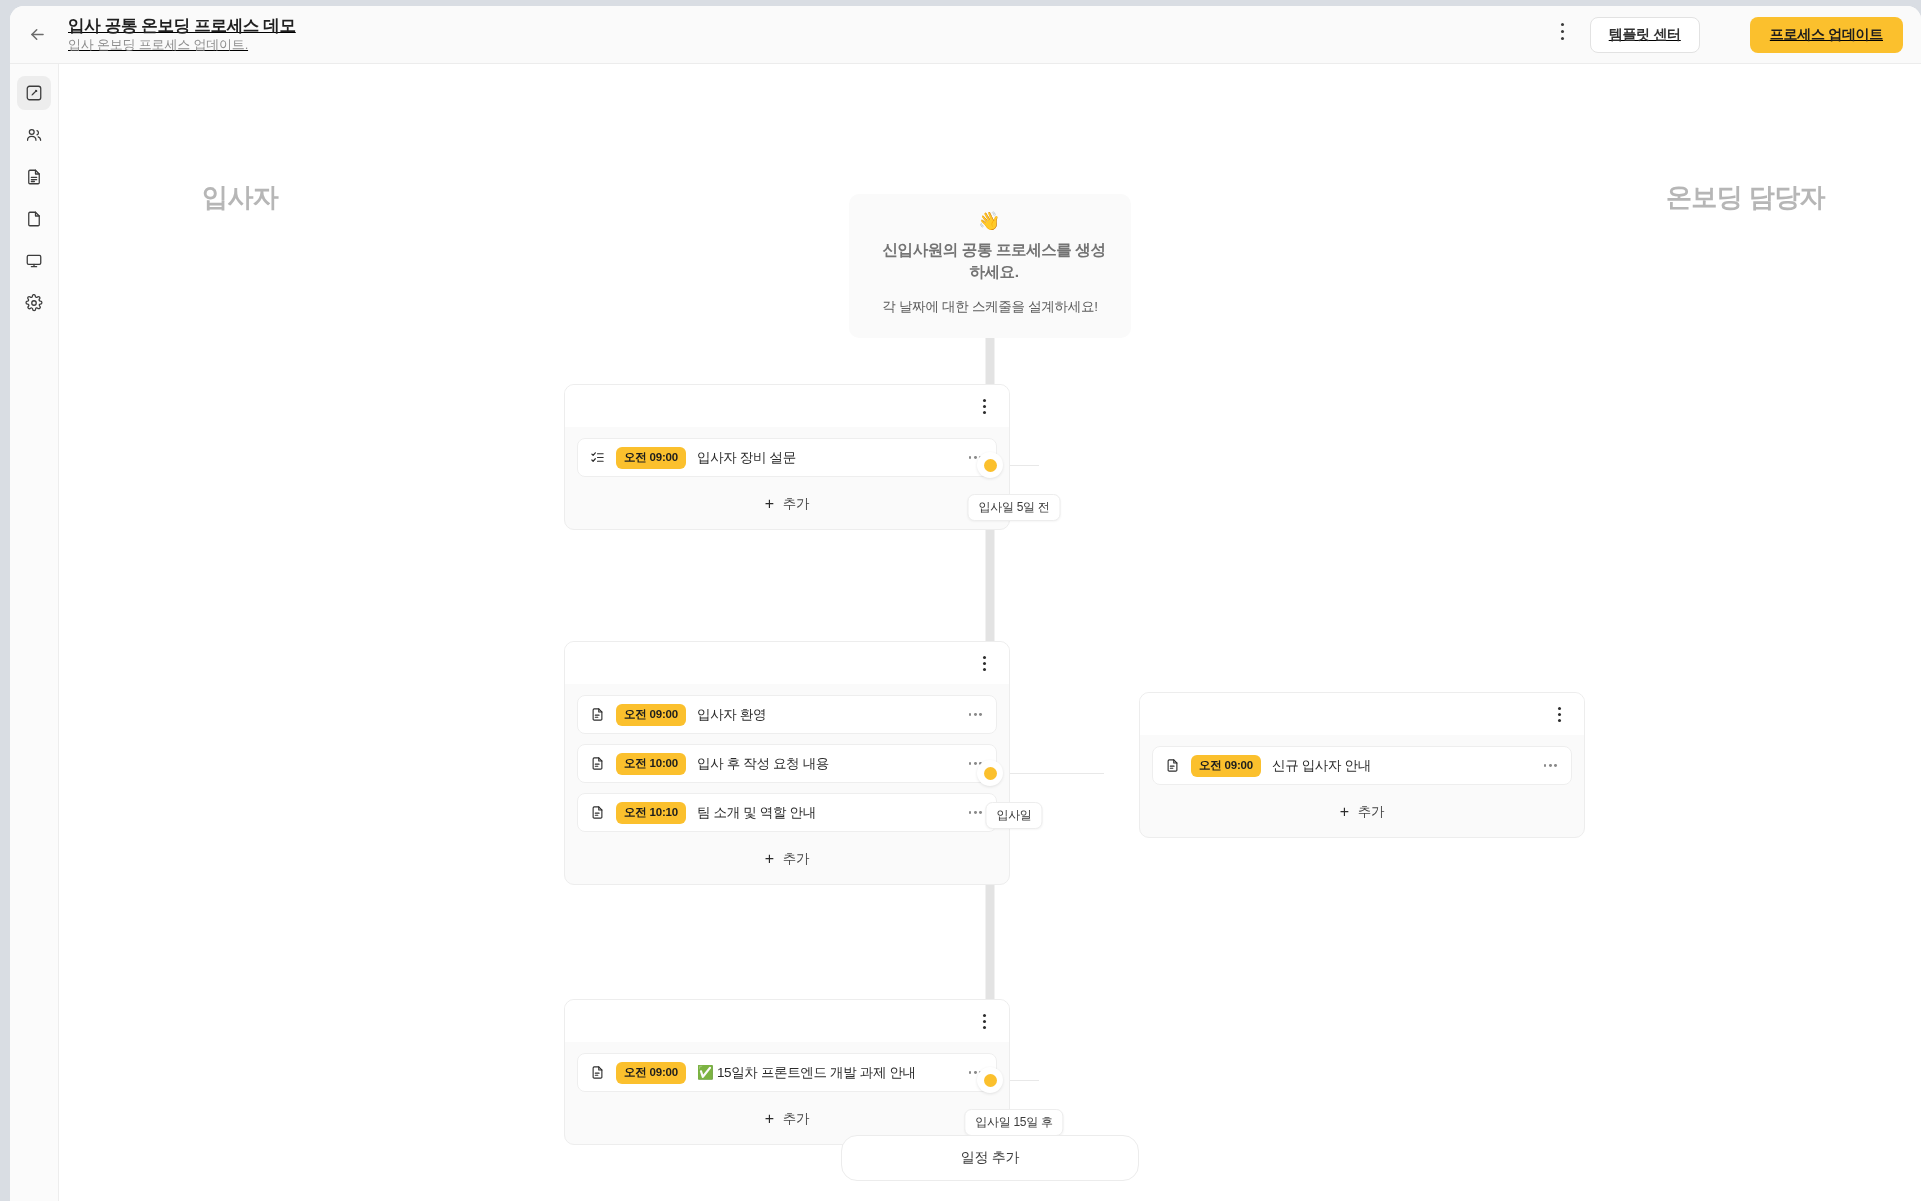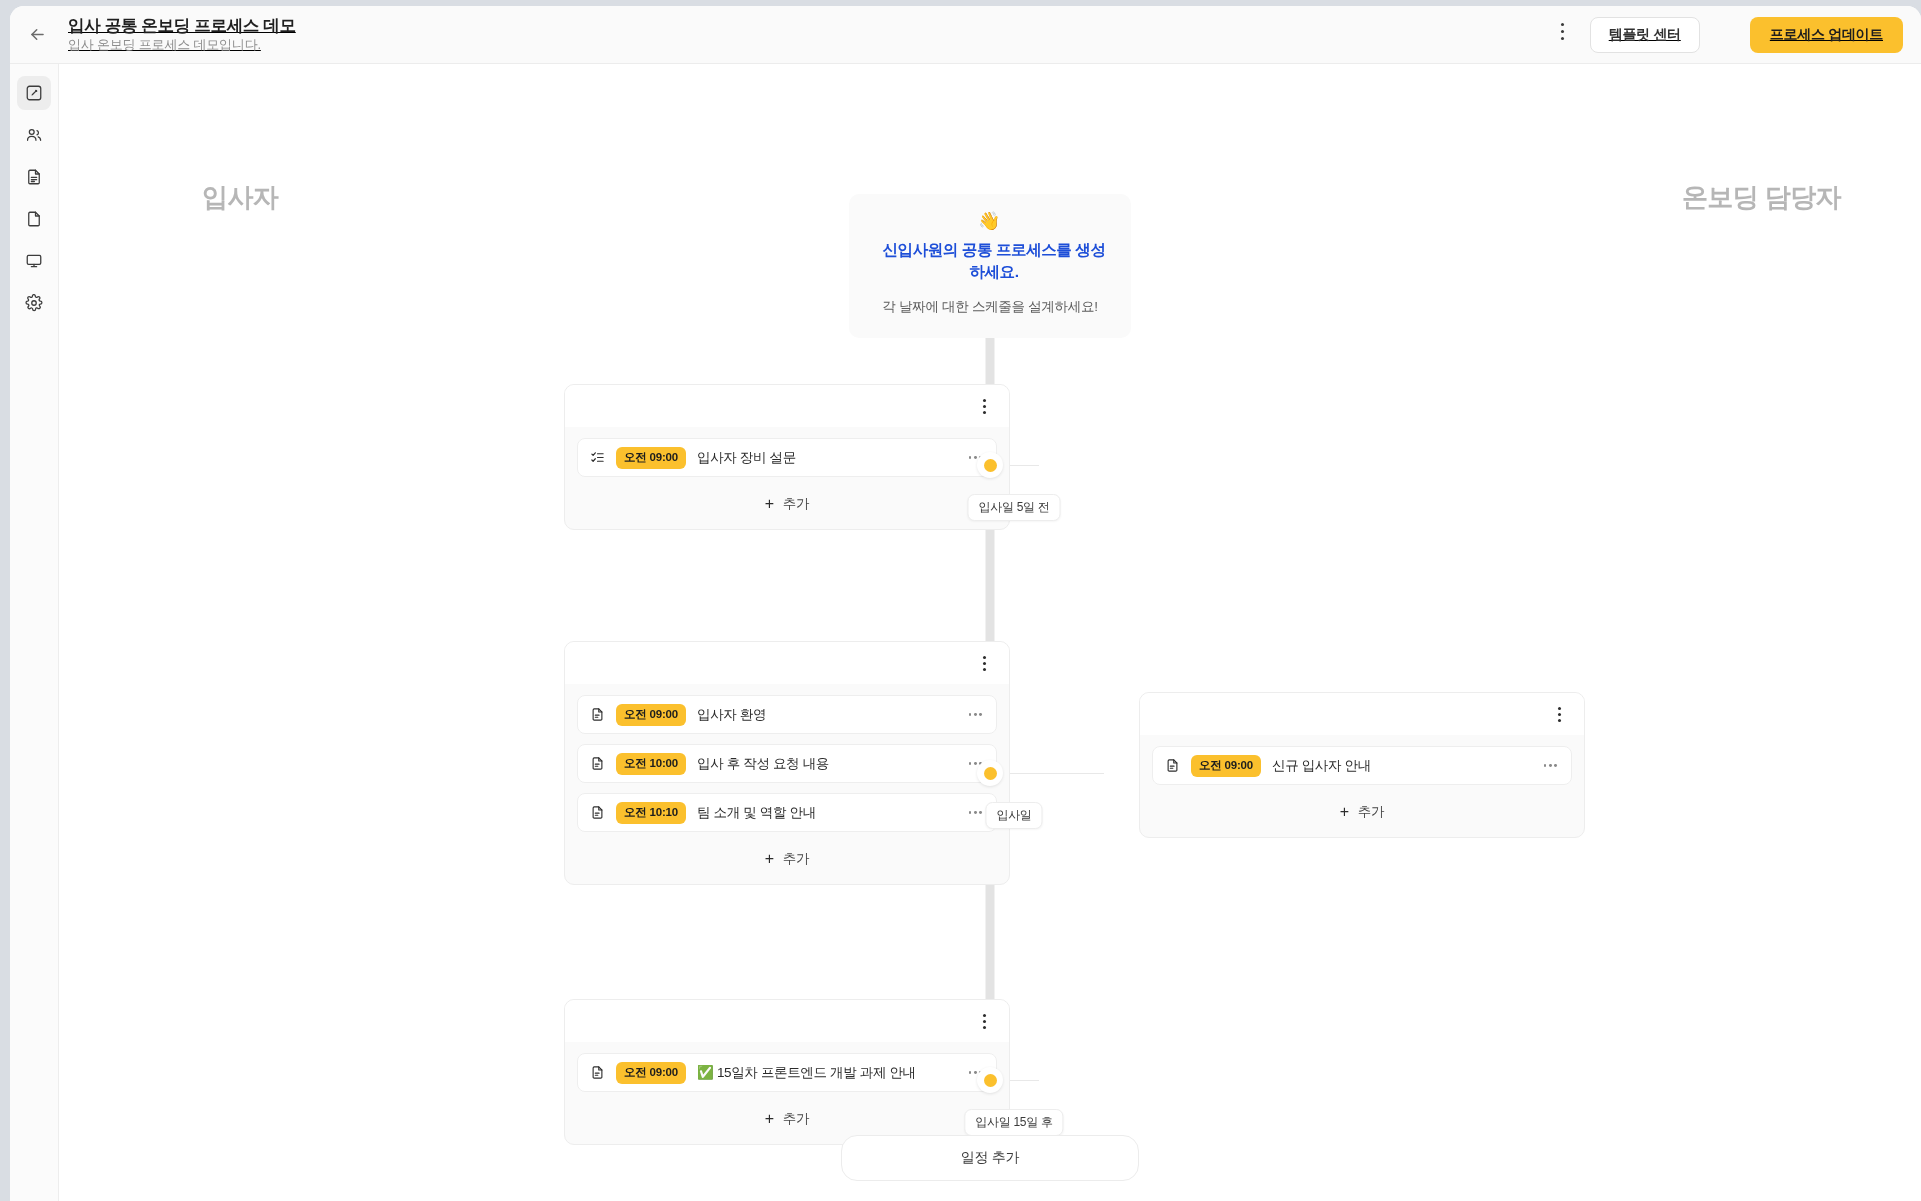--- a/index.html
+++ b/index.html
@@ -113,21 +113,21 @@
 
   .col-label {
     position: absolute;
     top: 116px;
     font-size: 26px; font-weight: bold;
     color: #b6b6b6;
     letter-spacing: -0.6px;
     user-select: none;
   }
   .col-label.left  { left: 143px; }
-  .col-label.right { right: 80px; }
+  .col-label.right { right: 96px; }
 
   
   .timeline-line {
     position: absolute;
     left: 50%;
     transform: translateX(-50%);
     top: 270px;
     bottom: 78px;
     width: 9px;
     background: #e3e3e3;
@@ -142,21 +142,21 @@
     top: 130px;
     width: 282px;
     background: #fafafa;
     border-radius: 10px;
     padding: 18px 20px 22px;
     text-align: center;
     z-index: 2;
   }
   .intro-emoji { font-size: 18px; line-height: 1; margin-bottom: 9px; }
   .intro-title {
-    font-size: 15.5px; font-weight: bold; color: #1d4ed8;
+    font-size: 15.5px; font-weight: bold; color: #737373;
     line-height: 1.45; letter-spacing: -0.4px; margin-left: 8px;
   }
   .intro-sub {
     margin-top: 14px;
     font-size: 13.5px; color: #5c5c5c; letter-spacing: -0.3px;
   }
 
   
   .node {
     position: absolute;
@@ -298,21 +298,21 @@
 
   <div class="topbar">
     <div class="back-btn">
       <svg width="19" height="19" viewBox="0 0 24 24" fill="none" stroke="currentColor" stroke-width="1.9" stroke-linecap="round" stroke-linejoin="round">
         <path d="M19 12H5"></path>
           <path d="M11 18l-6-6 6-6"></path>
       </svg>
     </div>
     <div class="title-block">
       <div class="title-main">입사 공통 온보딩 프로세스 데모</div>
-      <div class="title-sub">입사 온보딩 프로세스 데모입니다.</div>
+      <div class="title-sub">입사 온보딩 프로세스 업데이트.</div>
     </div>
     <div class="topbar-right">
       <div class="kebab-top">
           <i></i>
           <i></i>
           <i></i>
         </div>
       <button class="btn-outline">템플릿 센터</button>
       <button class="btn-primary">프로세스 업데이트</button>
     </div>

